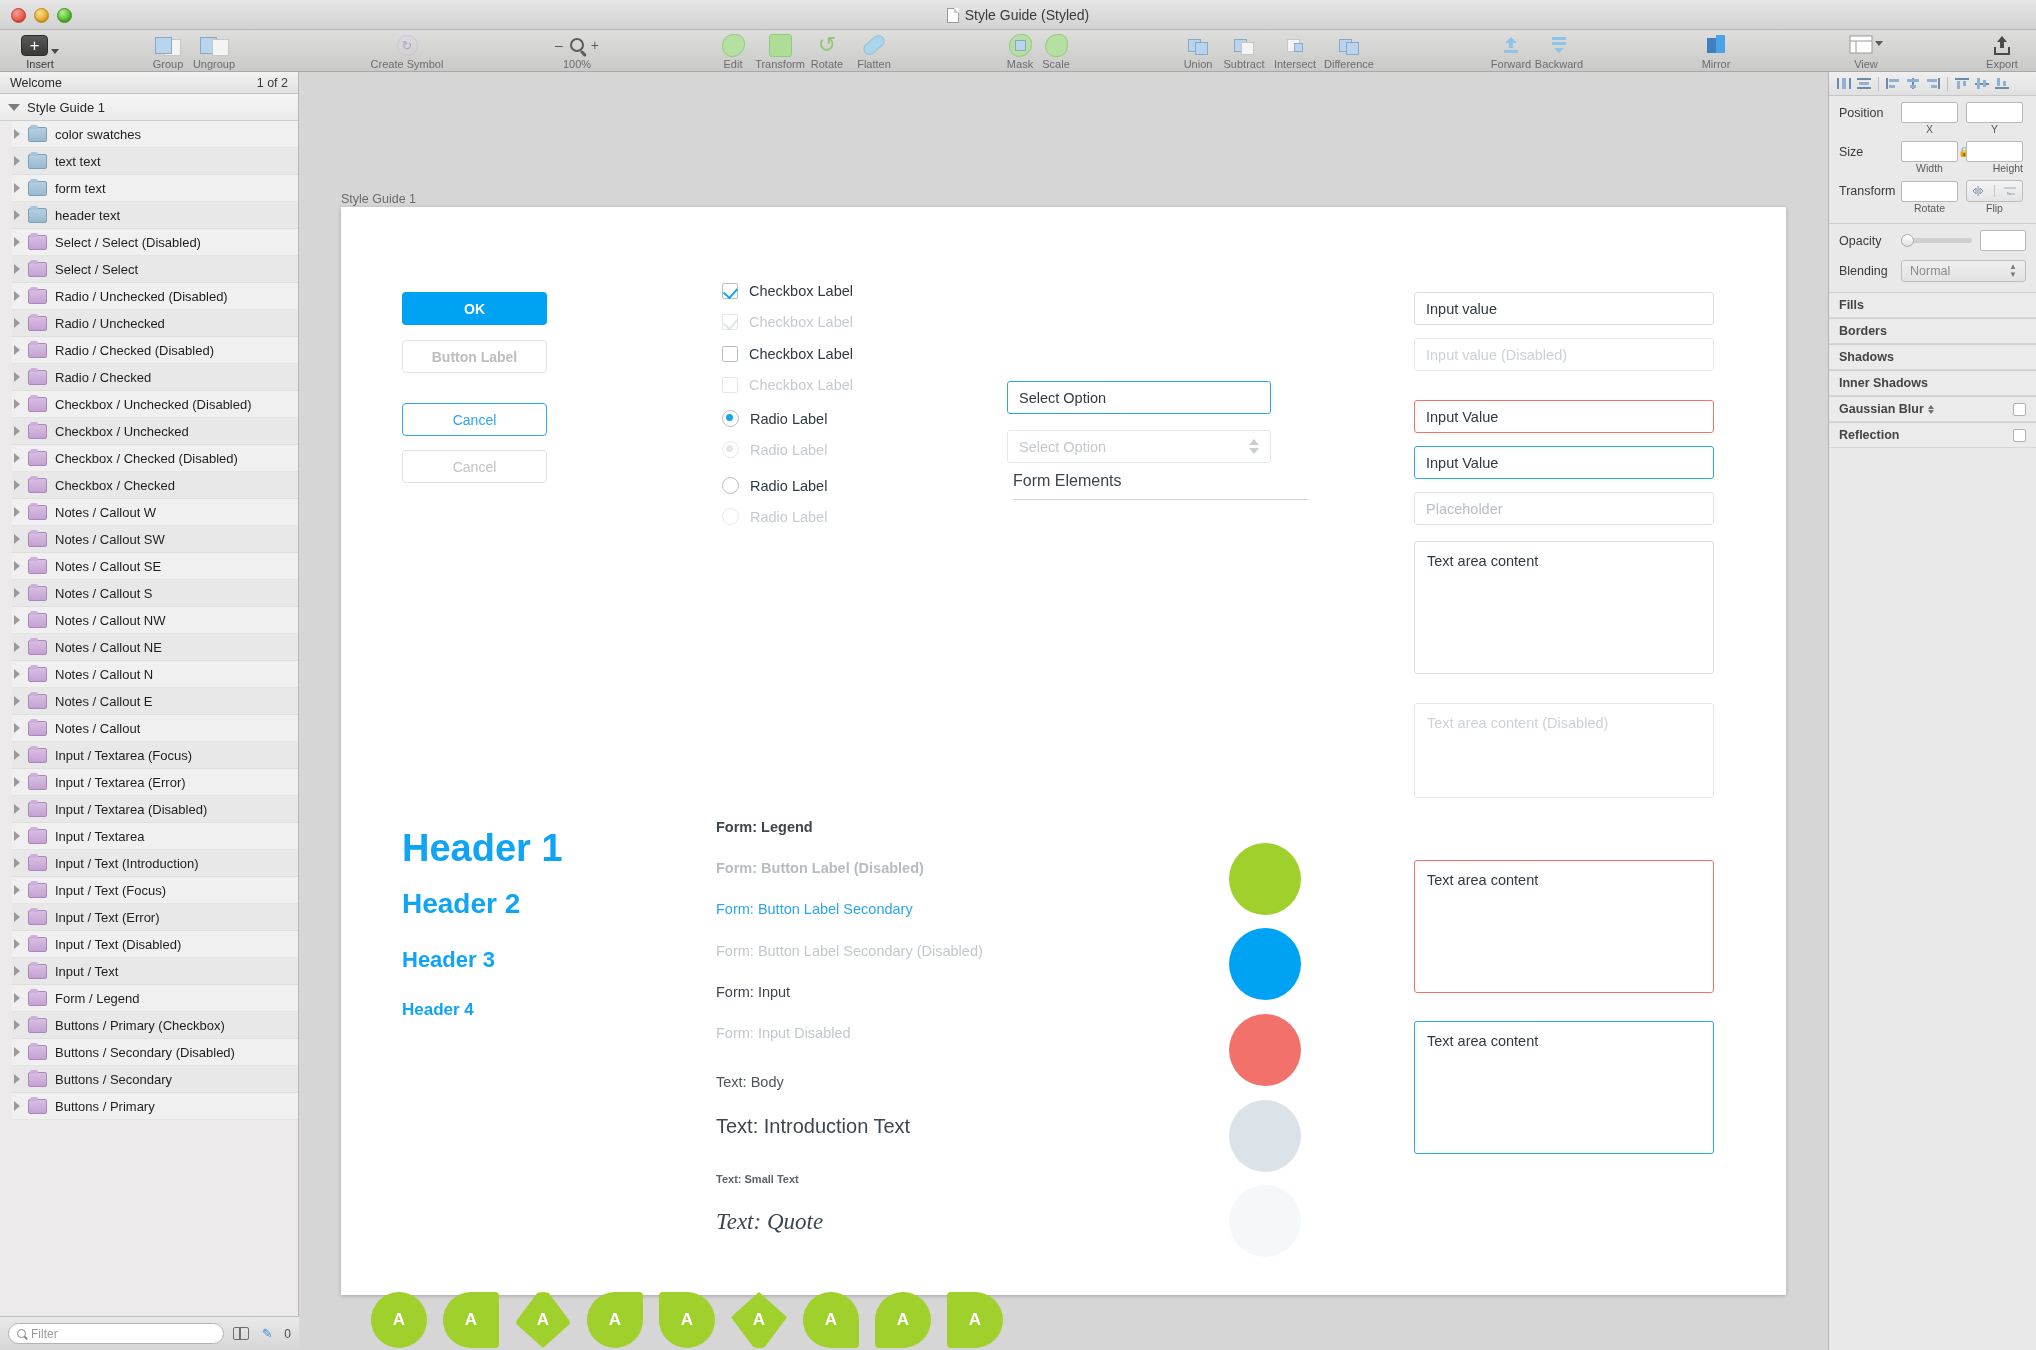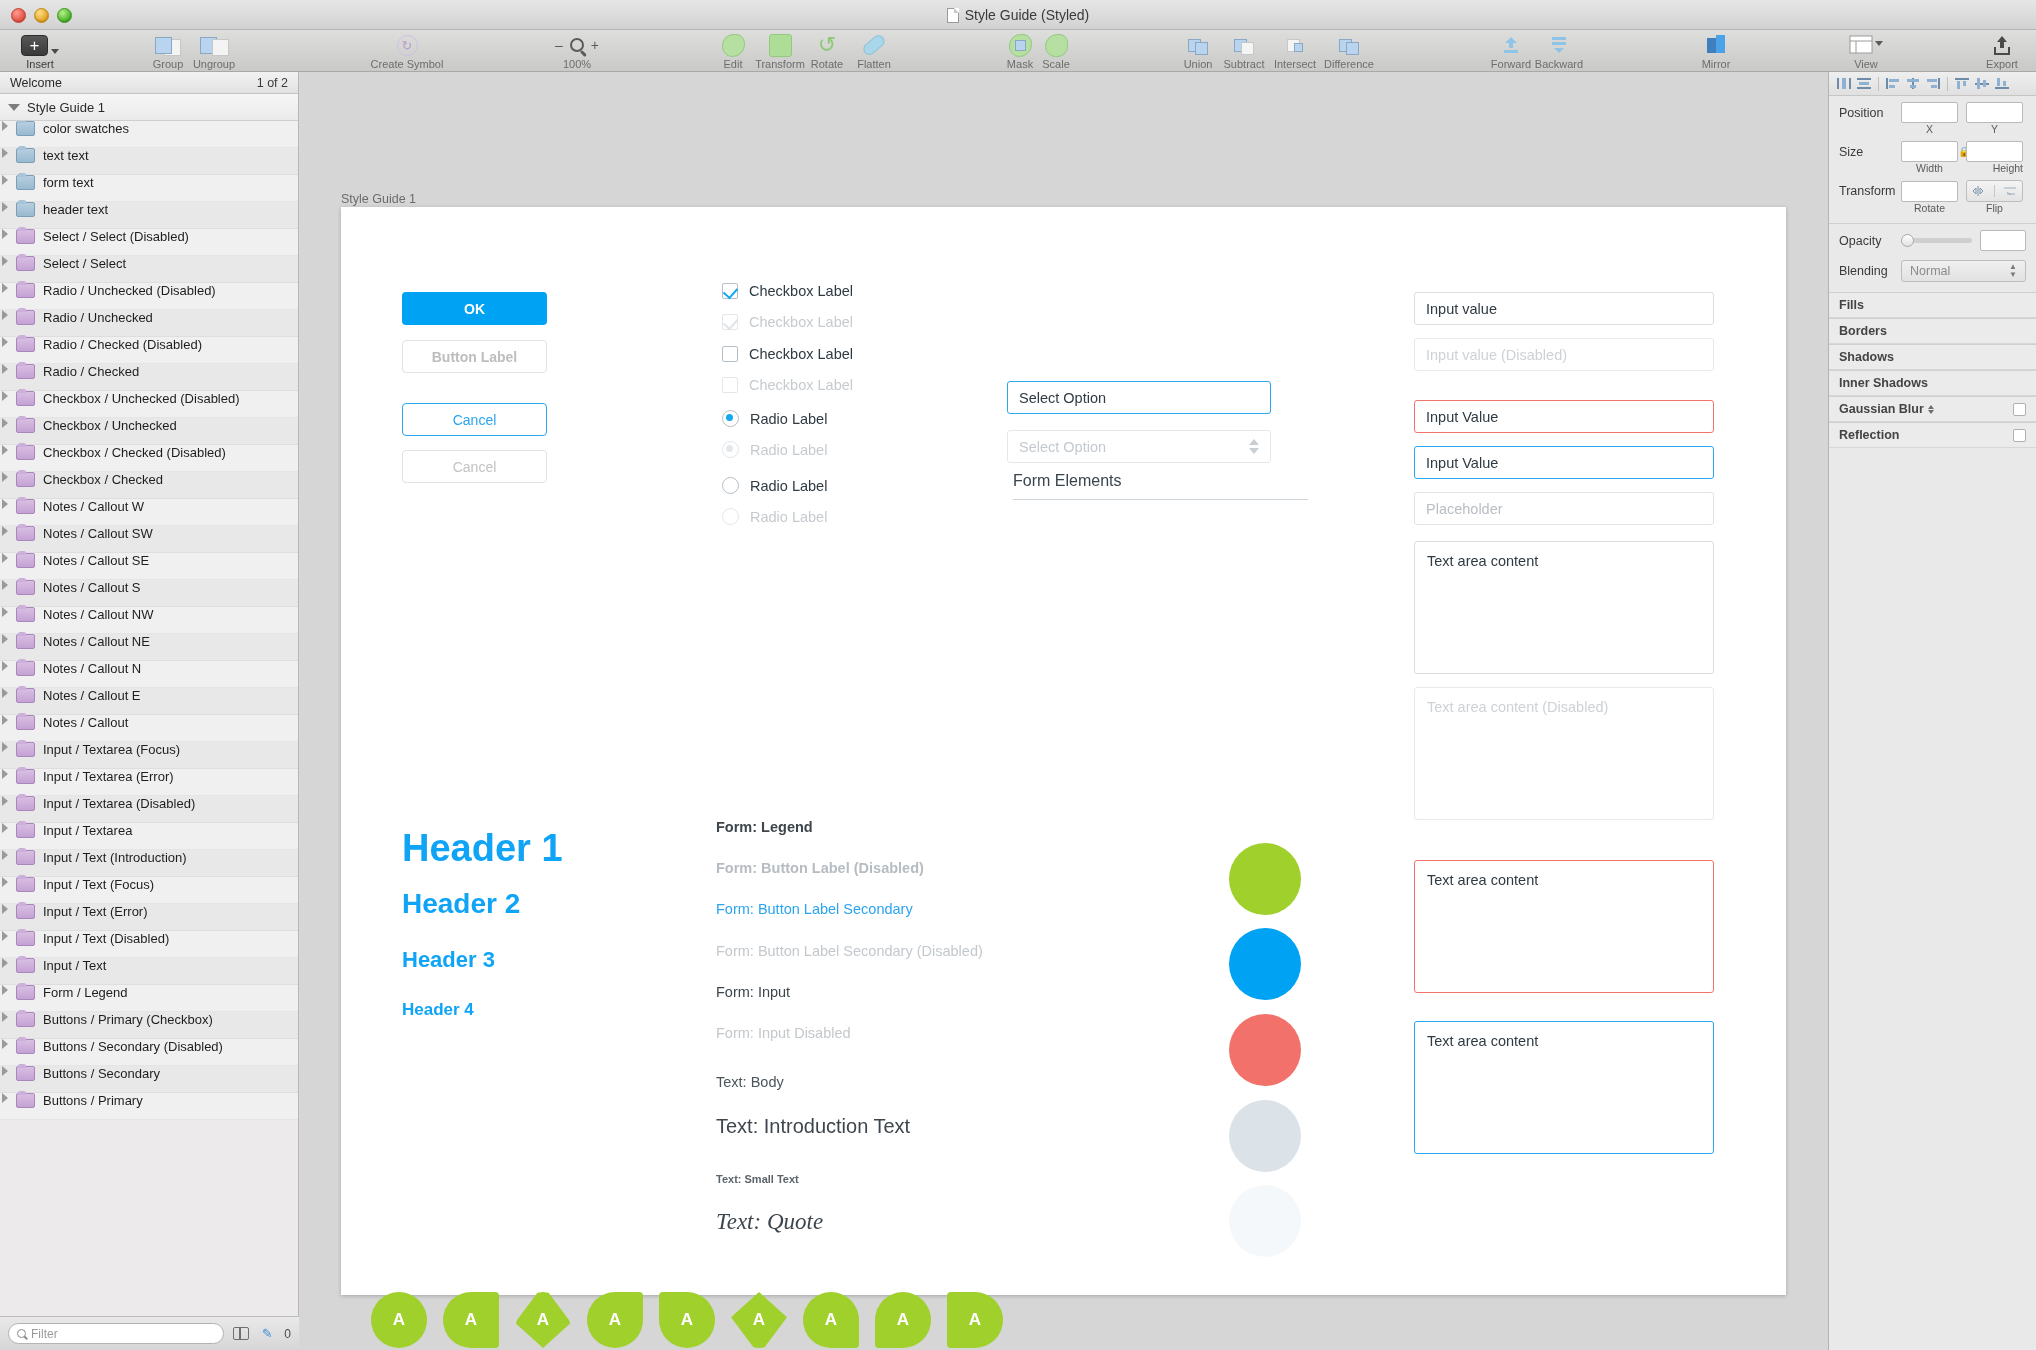--- a/index.html
+++ b/index.html
@@ -80,22 +80,22 @@
     height:27px; display:flex; align-items:center; padding-left:8px; gap:7px;
     background:linear-gradient(to bottom,#f6f6f6,#eaeaea);
     border-bottom:1px solid #cfcfcf; font-size:13px;
   }
   .tri{ width:0;height:0;border-left:6px solid transparent;border-right:6px solid transparent;
         border-top:7px solid #7d7d7d; }
   .tri-r{ width:0;height:0;border-top:5px solid transparent;border-bottom:5px solid transparent;
         border-left:6px solid #9a9a9a; }
   #layerlist{ overflow:hidden; }
   .layer{
-    height:27px; display:flex; gap:8px; padding-left:2px;
-    font-size:13px; color:#1e1e1e; border-bottom:1px solid rgba(0,0,0,.045);
+    height:27px; display:flex; align-items:center; gap:8px; padding-left:2px;
+    font-size:13px; color:#1e1e1e; border-bottom:1px solid rgba(0,0,0,.045);margin-left:12px;
   }
   .layer:nth-child(odd){ background:#f1f0f0; }
   .layer:nth-child(even){ background:#e9e8e8; }
   .folder{ width:19px;height:15px; border-radius:2px; position:relative; flex:0 0 auto; }
   .folder:before{ content:""; position:absolute; left:1px; top:-3px; width:8px;height:4px;border-radius:2px 2px 0 0;}
   .folder.blue{ background:linear-gradient(to bottom,#b7cfe0,#9ab9cf); border:1px solid #7b9fba;}
   .folder.blue:before{ background:#a8c4d8; }
   .folder.purple{ background:linear-gradient(to bottom,#d9bfe3,#c4a2d3); border:1px solid #a986bd;}
   .folder.purple:before{ background:#cdb0da; }
 
@@ -710,21 +710,21 @@
         <span>Input Value</span>
       </div>
     <div class="inp focus" style="left:1073px;top:239px;">
         <span>Input Value</span>
       </div>
     <div class="inp ph" style="left:1073px;top:285px;">
         <span>Placeholder</span>
       </div>
 
     <div class="ta normal" style="left:1073px;top:334px;height:133px;"><span>Text area content</span></div>
-    <div class="ta dis" style="left:1073px;top:480px;height:133px;"><span>Text area content (Disabled)</span></div>
+    <div class="ta dis" style="left:1073px;top:496px;height:95px;"><span>Text area content (Disabled)</span></div>
     <div class="ta error" style="left:1073px;top:653px;height:133px;"><span>Text area content</span></div>
     <div class="ta focus" style="left:1073px;top:814px;height:133px;"><span>Text area content</span></div>
 
     <div class="hdr" id="h1">Header 1</div>
     <div class="hdr" id="h2">Header 2</div>
     <div class="hdr" id="h3">Header 3</div>
     <div class="hdr" id="h4">Header 4</div>
 
     <div class="ttext" style="left:375px;top:612px;font-weight:bold;color:#3d464d;">Form: Legend</div>
     <div class="ttext" style="left:375px;top:653px;font-weight:bold;color:#b6bcc1;">Form: Button Label (Disabled)</div>

